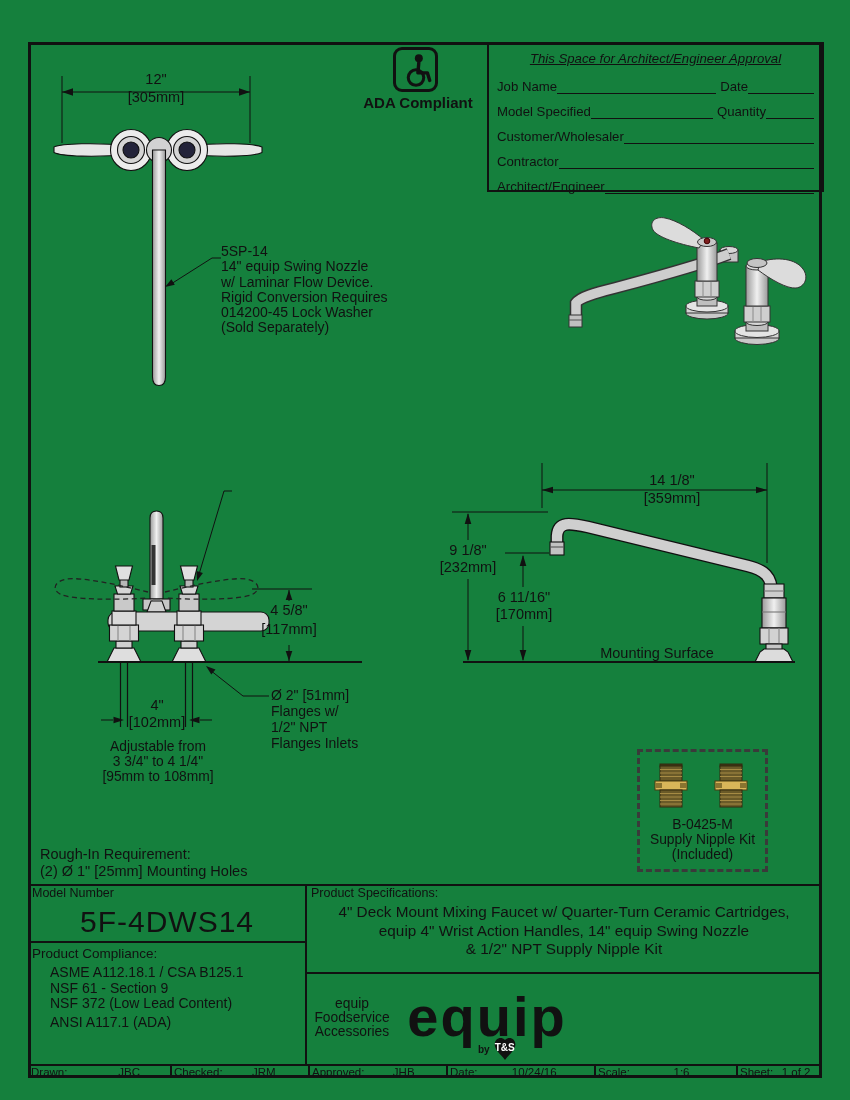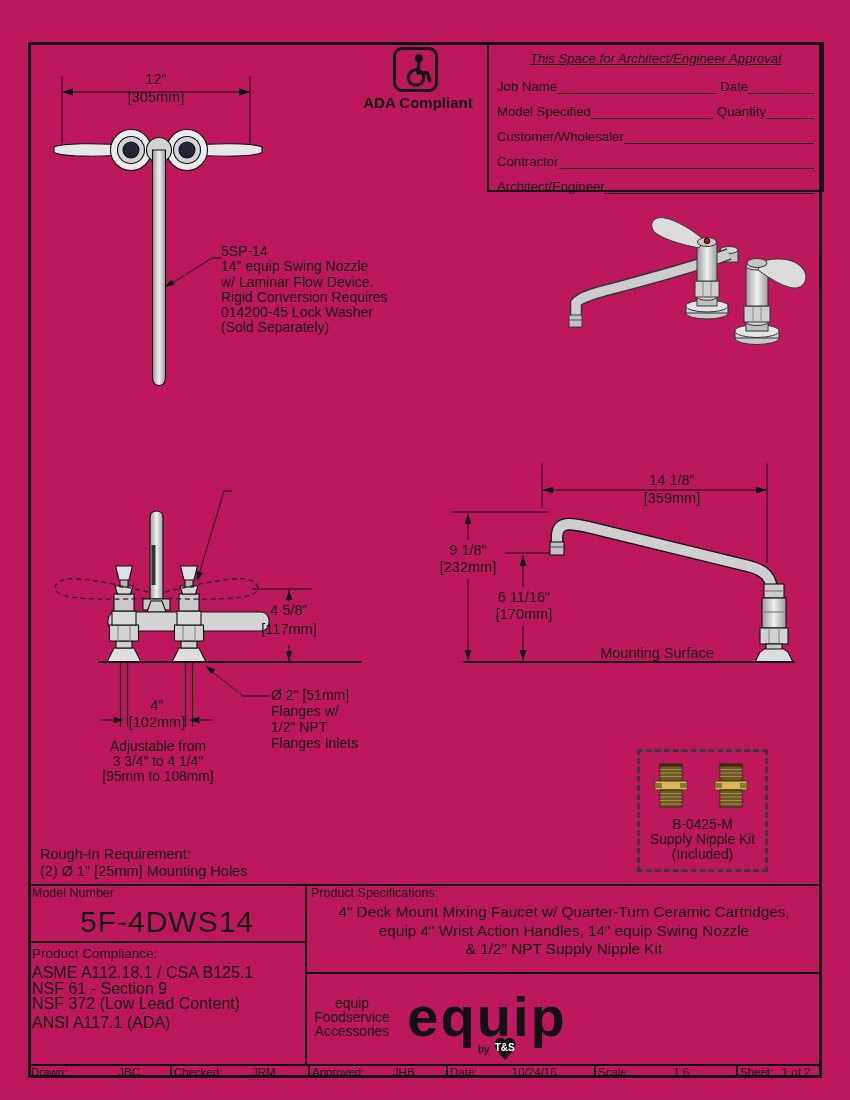--- a/index.html
+++ b/index.html
@@ -1,16 +1,16 @@
 <!DOCTYPE html>
 <html><head>
 <meta charset="utf-8">
 <style>
   html,body{margin:0;padding:0;background:#fff;}
-  .sheet{position:relative;width:850px;height:1100px;background:#be185d;
+  .sheet{position:relative;width:850px;height:1100px;background:#15803d;
          font-family:"Liberation Sans",sans-serif;color:#111;overflow:hidden;}
   .ln{position:absolute;background:#111;}
   .outer{position:absolute;left:28px;top:42px;width:794px;height:1036px;
          border:3px solid #111;box-sizing:border-box;}
   svg.linework{position:absolute;left:0;top:0;}
   
   .approval{position:absolute;left:487px;top:42px;width:337px;height:150px;
             border:2px solid #111;box-sizing:border-box;font-size:13.2px;}
   .approval .title{position:absolute;left:0;right:0;top:7px;text-align:center;
             font-style:italic;text-decoration:underline;}
@@ -30,21 +30,21 @@
   .dimtxt{position:absolute;font-size:14.5px;line-height:16px;text-align:center;}
   
   .kitbox{position:absolute;left:637px;top:749px;width:131px;height:123px;
           border:3px dashed #3a3a3a;box-sizing:border-box;}
   .kittxt{position:absolute;left:637px;top:817px;width:131px;text-align:center;
           font-size:13.8px;line-height:15px;}
   
   .tb-small{position:absolute;font-size:12.5px;}
   .model-big{position:absolute;left:28px;top:905px;width:278px;text-align:center;
              font-size:30px;letter-spacing:1px;}
-  .comp-list{position:absolute;left:32px;top:965px;font-size:16px;line-height:15.6px;}
+  .comp-list{position:absolute;left:50px;top:965px;font-size:14px;line-height:15.6px;}
   .specs{position:absolute;left:306px;top:903px;width:516px;text-align:center;
          font-size:15.3px;line-height:18.5px;}
   .tagline{position:absolute;left:308px;top:997px;width:88px;text-align:center;
            font-size:13.8px;line-height:14.2px;}
   .biglogo{position:absolute;left:392px;top:984px;width:190px;text-align:center;
            font-size:56px;font-weight:bold;letter-spacing:2px;}
   .bybadge{position:absolute;left:478px;top:1037px;display:flex;align-items:center;gap:2px;}
   .bybadge .by{font-size:10px;font-weight:bold;}
   .shield{position:relative;width:26px;height:24px;}
   .shield span{position:absolute;left:0;top:5px;width:26px;text-align:center;

